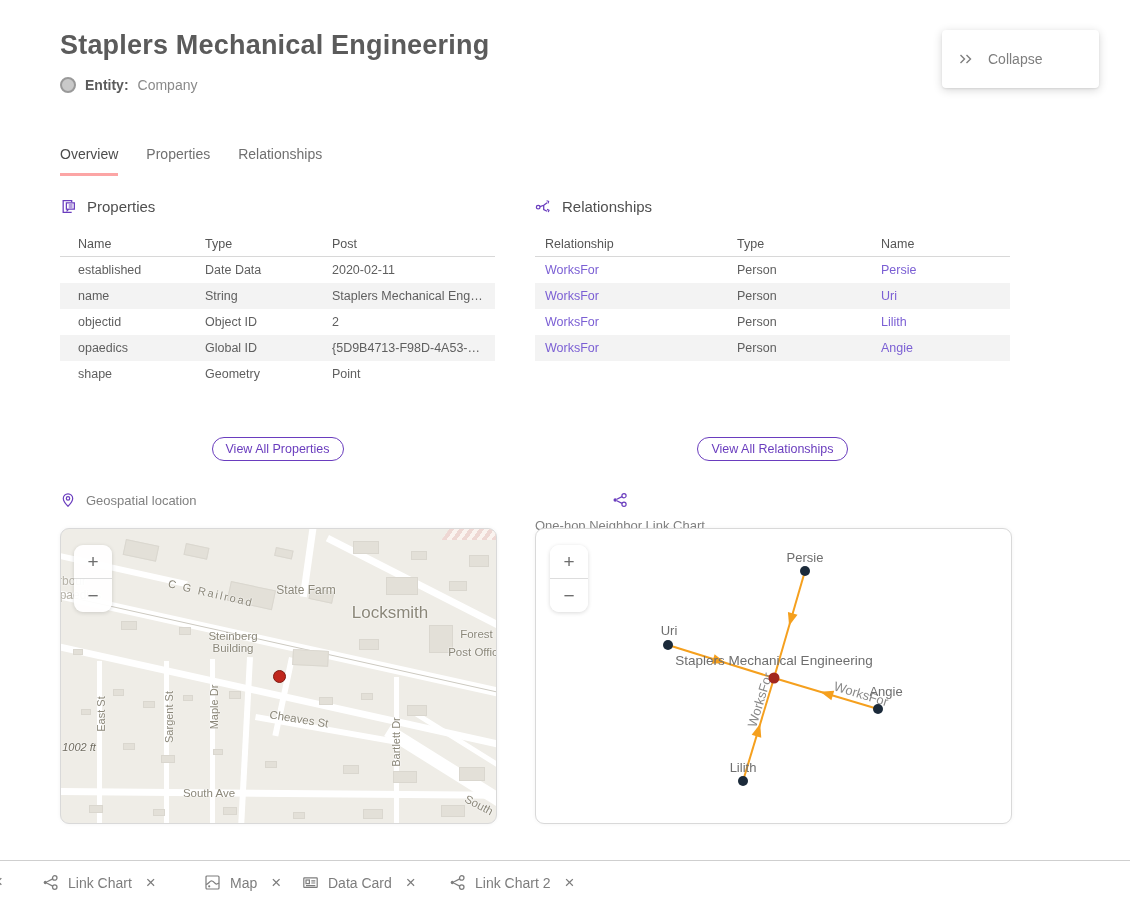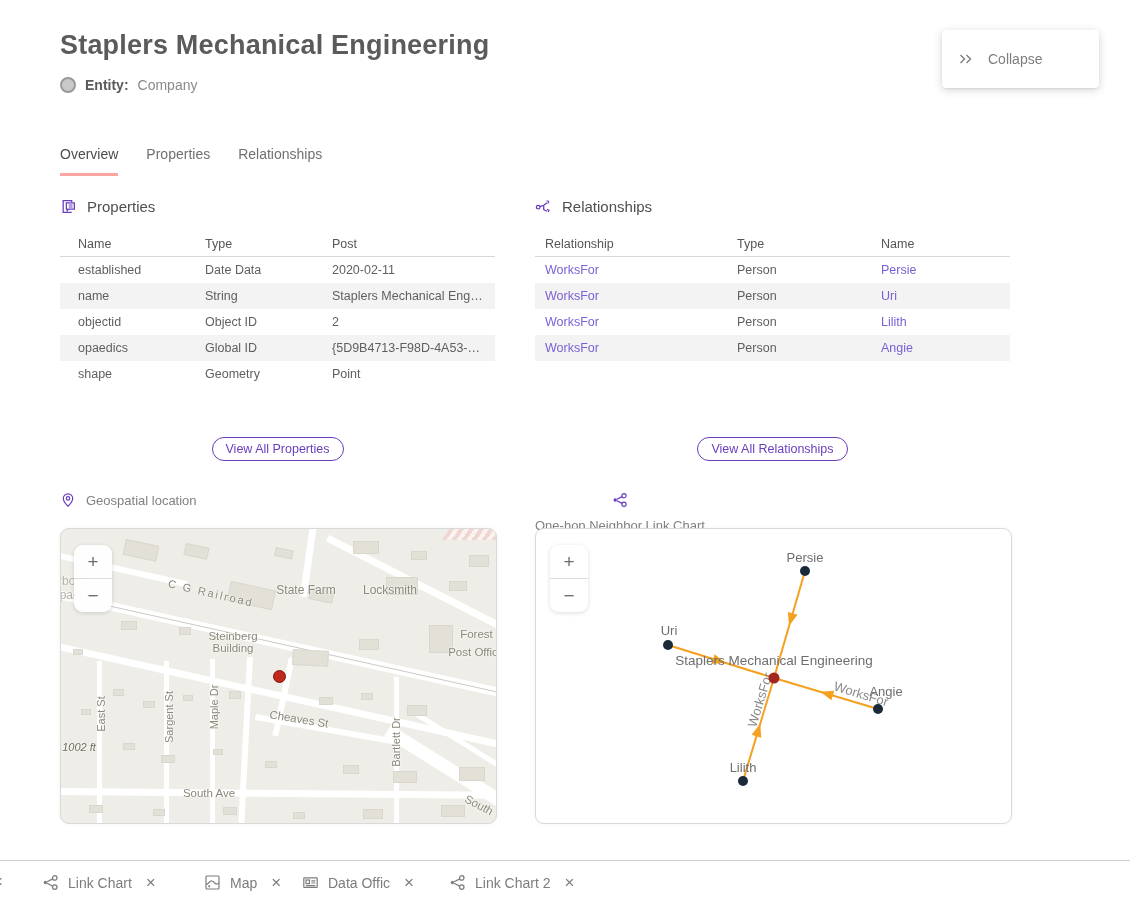--- a/index.html
+++ b/index.html
@@ -293,21 +293,21 @@
       <div class="bldg" style="left: 232px; top: 283px; width: 12px; height: 7px; transform: rotate(0deg);"></div>
       <div class="bldg" style="left: 302px; top: 280px; width: 20px; height: 10px; transform: rotate(0deg);"></div>
       <div class="bldg" style="left: 380px; top: 276px; width: 24px; height: 12px; transform: rotate(0deg);"></div>
       <div class="bldg" style="left: 12px; top: 120px; width: 10px; height: 6px; transform: rotate(0deg);"></div>
       <div class="bldg" style="left: 20px; top: 180px; width: 10px; height: 6px; transform: rotate(0deg);"></div>
     </div>
   <div class="overpass"></div>
   <div class="layer">
       <span class="map-label" style="left: 150px; top: 64px; transform: translate(-50%, -50%) rotate(13deg); font-size: 11px; letter-spacing: 2px;">C G Railroad</span>
       <span class="map-label" style="left: 245px; top: 61px; transform: translate(-50%, -50%) rotate(0deg); font-size: 12px;">State Farm</span>
-      <span class="map-label" style="left: 329px; top: 61px; transform: translate(-50%, -50%) rotate(0deg); font-size: 12px;">Locksmith</span>
+      <span class="map-label" style="left: 329px; top: 84px; transform: translate(-50%, -50%) rotate(0deg); font-size: 17px;">Locksmith</span>
       <span class="map-label" style="left: 172px; top: 107px; transform: translate(-50%, -50%) rotate(0deg); font-size: 11.5px;">Steinberg</span>
       <span class="map-label" style="left: 172px; top: 119px; transform: translate(-50%, -50%) rotate(0deg); font-size: 11.5px;">Building</span>
       <span class="map-label" style="left: 410px; top: 105px; transform: translate(-50%, -50%) rotate(0deg); font-size: 11.5px; margin-left: 16px;">Forest Par</span>
       <span class="map-label" style="left: 412px; top: 123px; transform: translate(-50%, -50%) rotate(0deg); font-size: 11.5px;">Post Offic</span>
       <span class="map-label" style="left: 11px; top: 52px; transform: translate(-50%, -50%) rotate(0deg); font-size: 12px; color: rgb(181, 177, 166);">rbour</span>
       <span class="map-label" style="left: 16px; top: 66px; transform: translate(-50%, -50%) rotate(0deg); font-size: 12px; color: rgb(181, 177, 166);">opaedics</span>
       <span class="map-label" style="left: 40px; top: 185px; transform: translate(-50%, -50%) rotate(-90deg); font-size: 11px;">East St</span>
       <span class="map-label" style="left: 108px; top: 188px; transform: translate(-50%, -50%) rotate(-90deg); font-size: 11px;">Sargent St</span>
       <span class="map-label" style="left: 153px; top: 178px; transform: translate(-50%, -50%) rotate(-90deg); font-size: 11px;">Maple Dr</span>
       <span class="map-label" style="left: 238px; top: 190px; transform: translate(-50%, -50%) rotate(9deg); font-size: 11.5px;">Cheaves St</span>
@@ -381,21 +381,21 @@
   </div>
 
   <div class="btab" style="left:302px">
     <span class="bt-icon">
       <svg viewBox="0 0 17 17" fill="none" stroke="#7d7d7d" stroke-width="1.2">
         <rect x="1.8" y="3.8" width="13.4" height="9.6" rx=".5"></rect>
         <rect x="4" y="6" width="3.4" height="3.6"></rect>
         <path d="M9.3 6.8h4M9.3 9h4M4 11.6h9.3"></path>
       </svg>
     </span>
-    <span class="bt-label">Data Offic</span>
+    <span class="bt-label">Data Card</span>
     <span class="bt-close">×</span>
   </div>
 
   <div class="btab" style="left:449px">
     <span class="bt-icon">
       <svg viewBox="0 0 16 16" fill="none" stroke="#7d7d7d" stroke-width="1.2">
         <circle cx="3.2" cy="8" r="1.6" fill="#7d7d7d" stroke="none"></circle>
         <circle cx="12" cy="3.7" r="2.1"></circle>
           <circle cx="12" cy="12.3" r="2.1"></circle>
         <path d="M4.8 7.3L10.1 4.6M4.8 8.7L10.1 11.4"></path>

